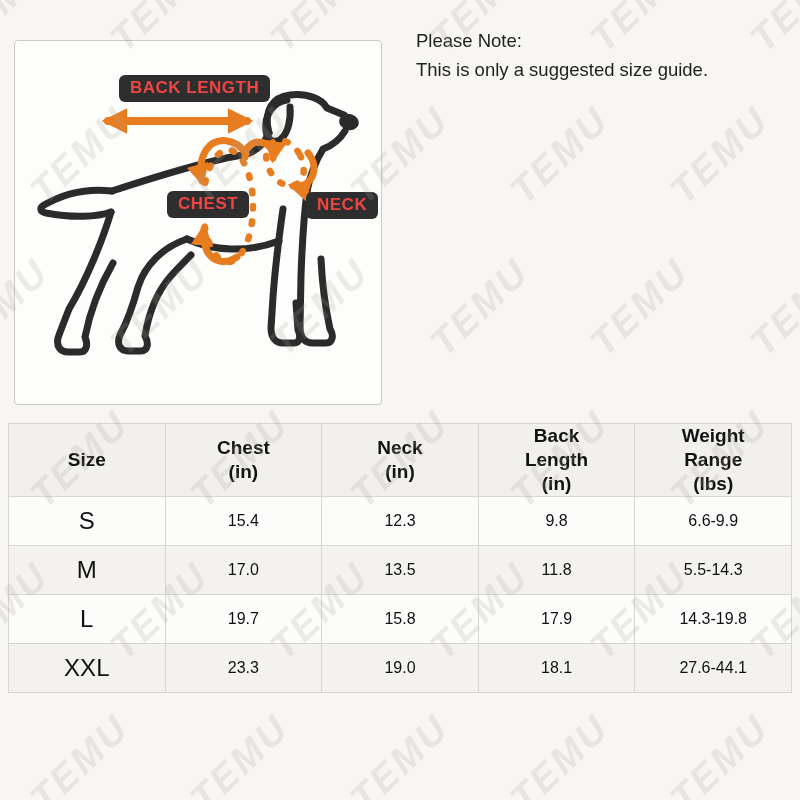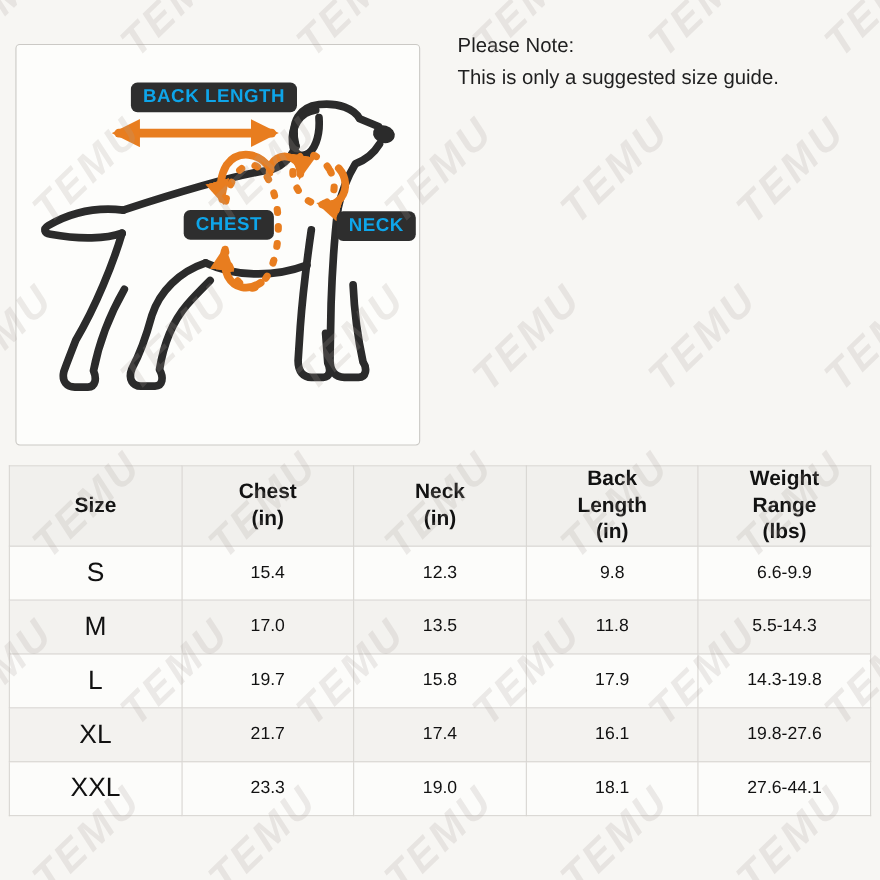--- a/index.html
+++ b/index.html
@@ -38,21 +38,21 @@
     width: 366px; height: 363px;
     background: #fdfdfb;
     border: 1px solid #cbc9c5;
     border-radius: 4px;
     z-index: 1;
   }
   .diagram-card svg { position: absolute; left: 0; top: 0; }
   .pill {
     position: absolute;
     background: #2e2e2e;
-    color: #0ea5e9;
+    color: #ef4444;
     font-weight: bold;
     font-size: 17px;
     letter-spacing: 0.5px;
     padding: 3px 11px 4px 11px;
     border-radius: 6px;
     z-index: 3;
     white-space: nowrap;
   }
   .pill-back  { left: 104px; top: 34px; }
   .pill-chest { left: 152px; top: 150px; }
@@ -196,27 +196,20 @@
           <td>13.5</td>
           <td>11.8</td>
           <td>5.5-14.3</td>
         </tr>
         <tr>
           <td>L</td>
           <td>19.7</td>
           <td>15.8</td>
           <td>17.9</td>
           <td>14.3-19.8</td>
-        </tr>
-        <tr>
-          <td>XL</td>
-          <td>21.7</td>
-          <td>17.4</td>
-          <td>16.1</td>
-          <td>19.8-27.6</td>
         </tr>
         <tr>
           <td>XXL</td>
           <td>23.3</td>
           <td>19.0</td>
           <td>18.1</td>
           <td>27.6-44.1</td>
         </tr>
       </tbody>
   </table>

